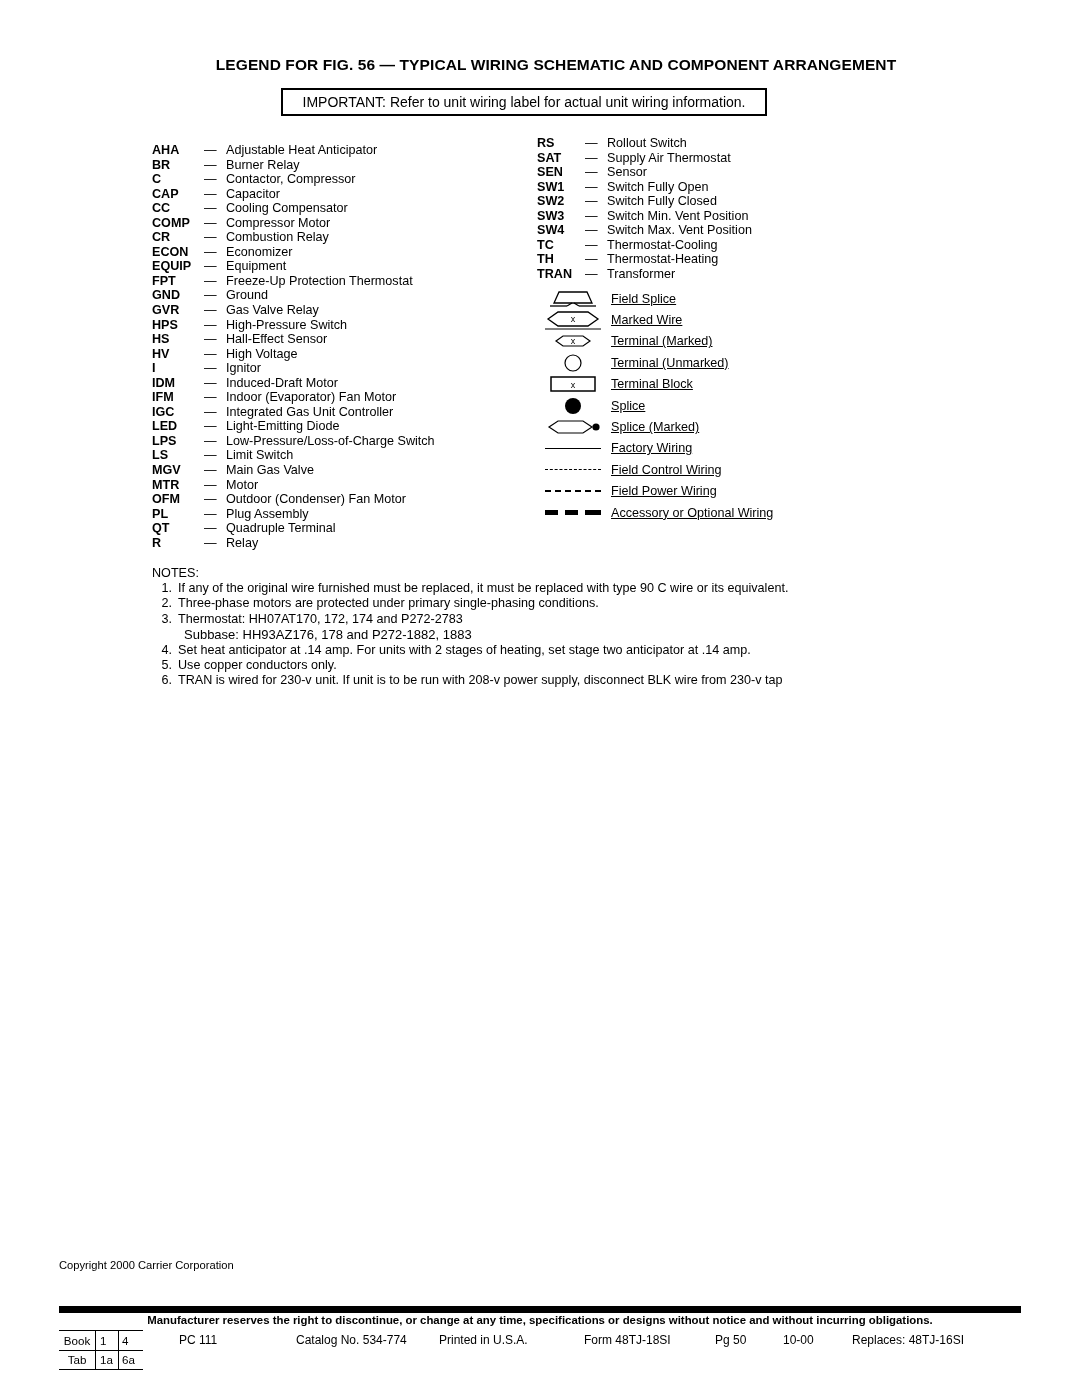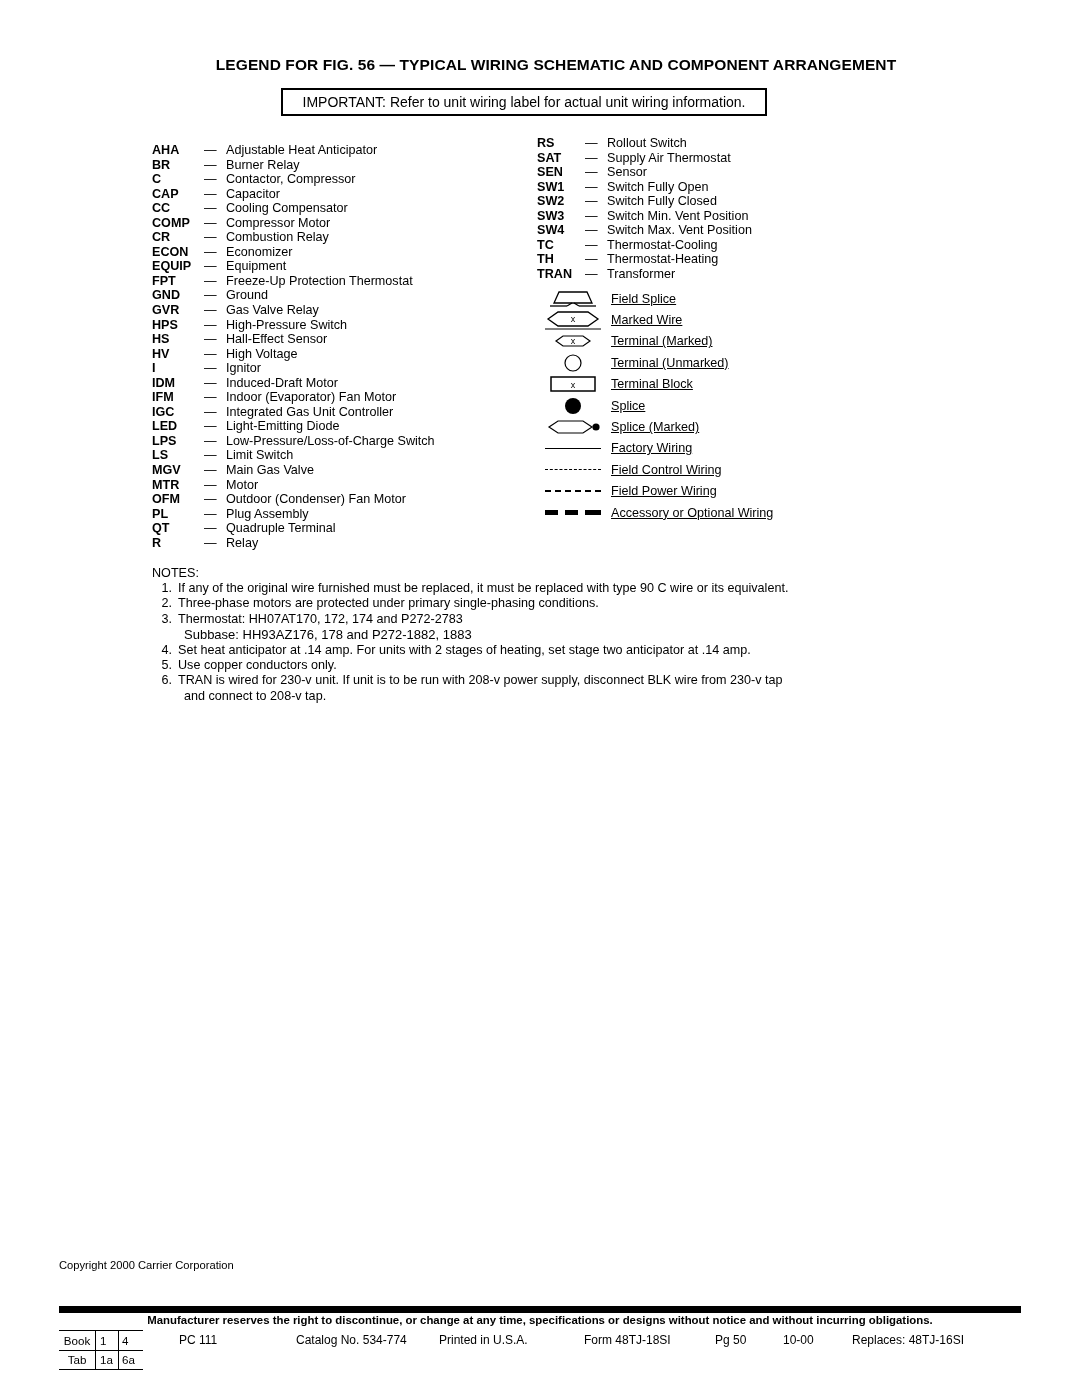--- a/index.html
+++ b/index.html
@@ -565,21 +565,20 @@
         <span class="note-text">Set heat anticipator at .14 amp. For units with 2 stages of heating, set stage two anticipator at .14 amp.</span>
       </div>
       <div class="note-row">
         <span class="note-num">5.</span>
         <span class="note-text">Use copper conductors only.</span>
       </div>
       <div class="note-row">
         <span class="note-num">6.</span>
         <span class="note-text">TRAN is wired for 230-v unit. If unit is to be run with 208-v power supply, disconnect BLK wire from 230-v tap</span>
       </div>
-      <div class="note-cont">and connect to 208-v tap.</div>
     </div>
 </div>
 
 <div id="copyright">Copyright 2000 Carrier Corporation</div>
 <div id="footer-bar"></div>
 <div id="manufacturer-line">Manufacturer reserves the right to discontinue, or change at any time, specifications or designs without notice and without incurring obligations.</div>
 
 <div id="footer-meta">
   <div id="booktab">
     <div class="bt-hline" style="top:-1px;"></div>

